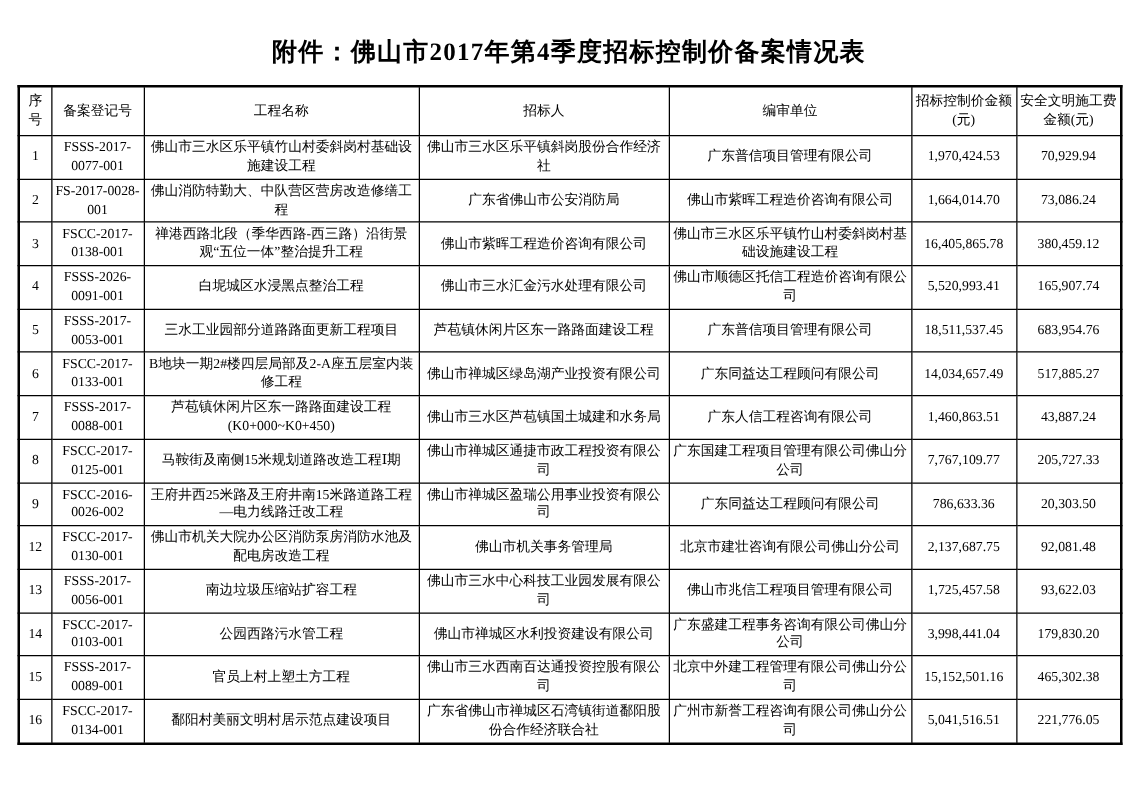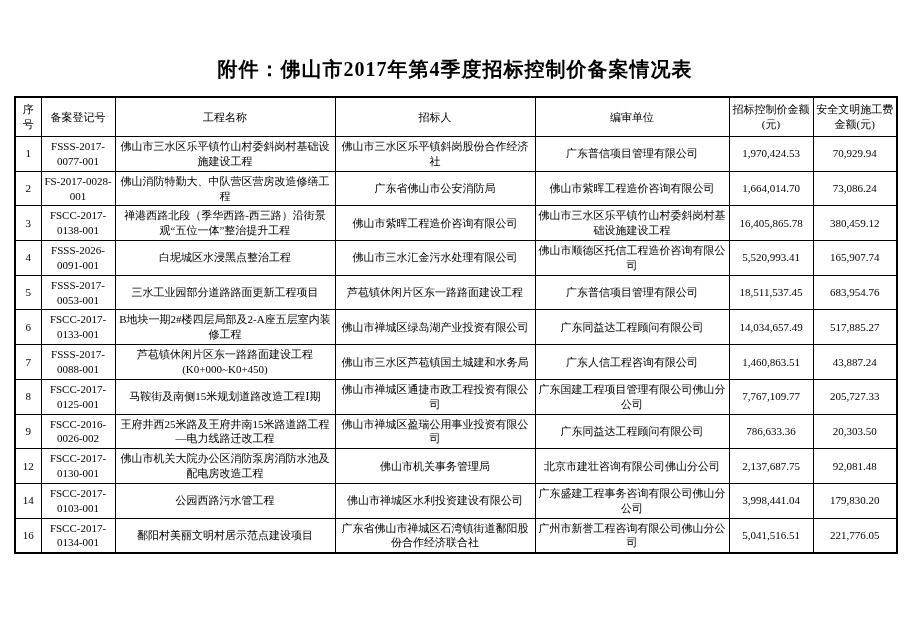--- a/index.html
+++ b/index.html
@@ -16,21 +16,21 @@
     height: 643px;
     box-sizing: border-box;
     overflow: hidden;
   }
   .title {
     text-align: center;
     font-weight: bold;
     font-size: 20px;
     letter-spacing: 1px;
     margin: 0;
-    padding-top: 56px;
+    padding-top: 28px;
     padding-bottom: 13px;
   }
   table.filing {
     border-collapse: collapse;
     table-layout: fixed;
     width: 882px;
     margin-left: 14px;
     border: 2px solid #000;
   }
   .filing th, .filing td {
@@ -181,31 +181,49 @@
     <tr>
       <td>12</td>
       <td>FSCC-2017-0130-001</td>
       <td>佛山市机关大院办公区消防泵房消防水池及配电房改造工程</td>
       <td>佛山市机关事务管理局</td>
       <td>北京市建壮咨询有限公司佛山分公司</td>
       <td>2,137,687.75</td>
       <td>92,081.48</td>
     </tr>
 
+    <tr>
+      <td>13</td>
+      <td>FSSS-2017-0056-001</td>
+      <td>南边垃圾压缩站扩容工程</td>
+      <td>佛山市三水中心科技工业园发展有限公司</td>
+      <td>佛山市兆信工程项目管理有限公司</td>
+      <td>1,725,457.58</td>
+      <td>93,622.03</td>
+    </tr>
 
     <tr>
       <td>14</td>
       <td>FSCC-2017-0103-001</td>
       <td>公园西路污水管工程</td>
       <td>佛山市禅城区水利投资建设有限公司</td>
       <td>广东盛建工程事务咨询有限公司佛山分公司</td>
       <td>3,998,441.04</td>
       <td>179,830.20</td>
     </tr>
 
+    <tr>
+      <td>15</td>
+      <td>FSSS-2017-0089-001</td>
+      <td>官员上村上塑土方工程</td>
+      <td>佛山市三水西南百达通投资控股有限公司</td>
+      <td>北京中外建工程管理有限公司佛山分公司</td>
+      <td>15,152,501.16</td>
+      <td>465,302.38</td>
+    </tr>
 
     <tr>
       <td>16</td>
       <td>FSCC-2017-0134-001</td>
       <td>鄱阳村美丽文明村居示范点建设项目</td>
       <td>广东省佛山市禅城区石湾镇街道鄱阳股份合作经济联合社</td>
       <td>广州市新誉工程咨询有限公司佛山分公司</td>
       <td>5,041,516.51</td>
       <td>221,776.05</td>
     </tr>

